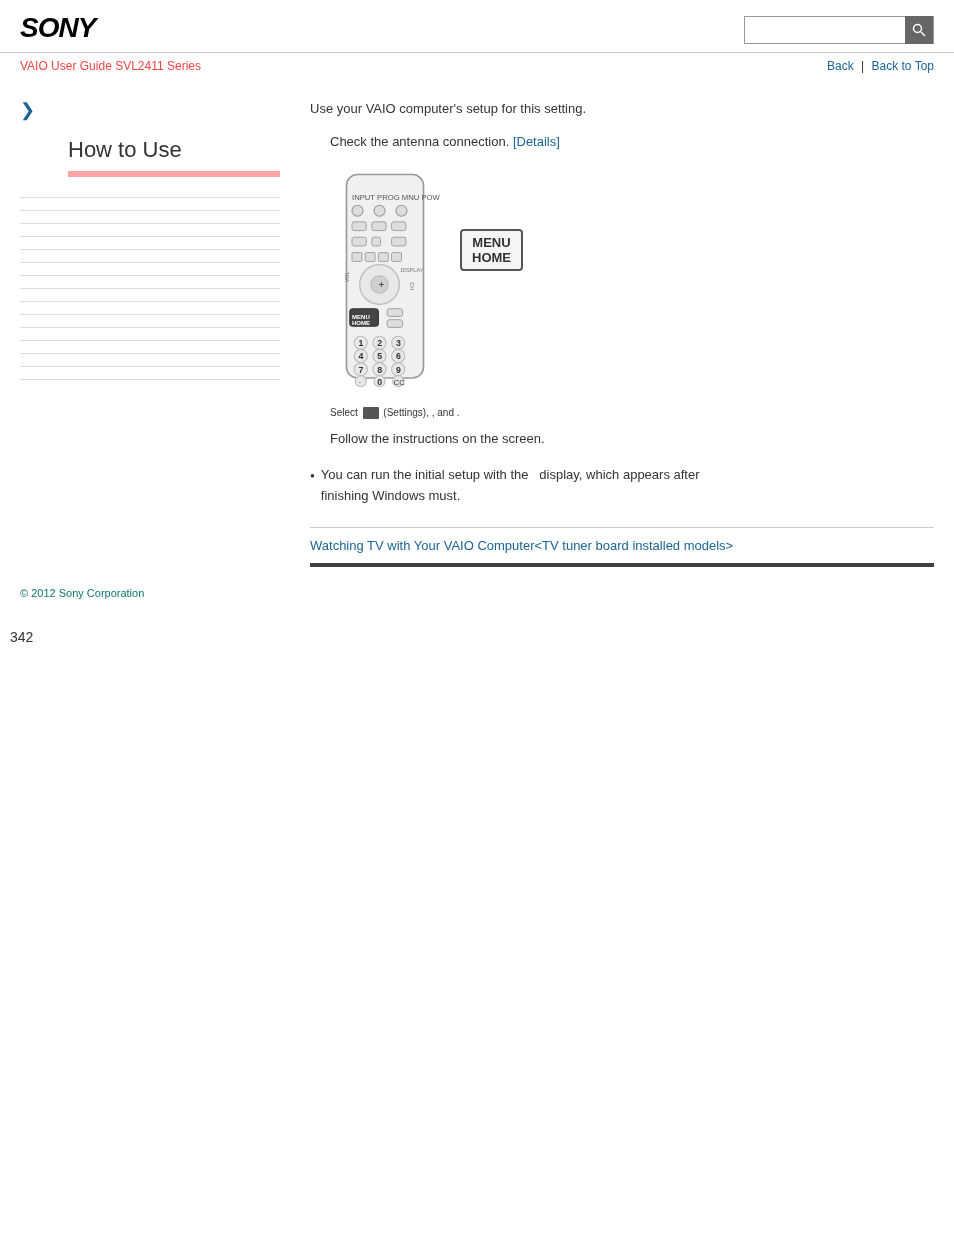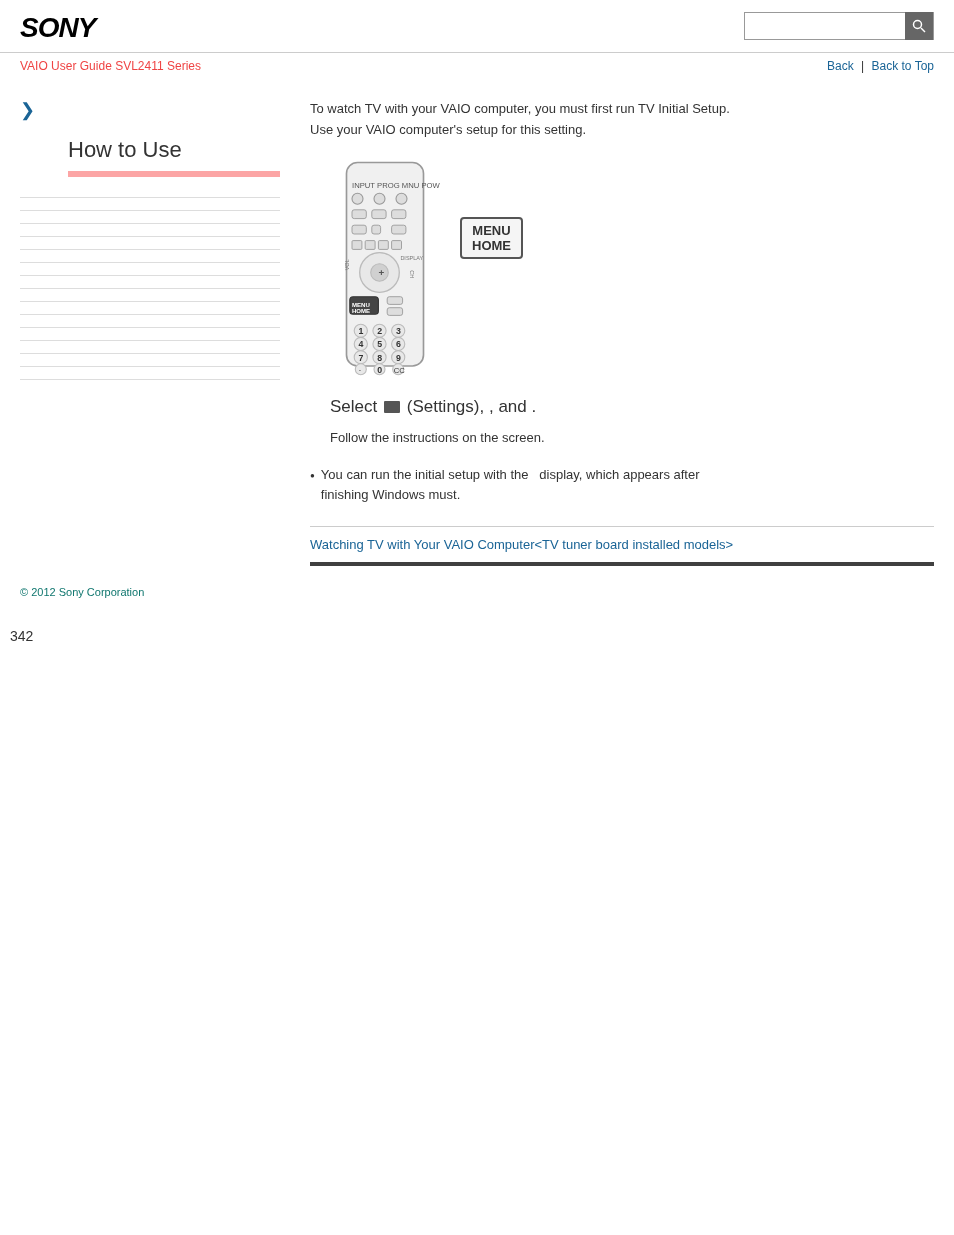--- a/index.html
+++ b/index.html
@@ -8,21 +8,21 @@
       font-size: 13px;
       color: #333;
       background: #fff;
       width: 954px;
       min-height: 1235px;
     }
 
     
     #header {
       display: flex;
-      align-items: flex-start;
+      align-items: flex-end;
       justify-content: space-between;
       padding: 12px 20px 8px 20px;
       border-bottom: 1px solid #ccc;
     }
     #sony-logo {
       font-size: 28px;
       font-weight: 900;
       letter-spacing: -1px;
       color: #000;
       font-style: italic;
@@ -159,21 +159,21 @@
       font-size: 13px;
       font-weight: bold;
       color: #333;
       text-align: center;
       background: #f5f5f5;
     }
 
     .step-select {
       margin-left: 20px;
       margin-bottom: 8px;
-      font-size: 17px;
+      font-size: 10px;
       line-height: 1.6;
     }
 
     .note-section {
       margin: 16px 0;
       padding: 0;
     }
     .note-item {
       display: flex;
       align-items: flex-start;
@@ -257,24 +257,27 @@
     <div class="sidebar-item"></div>
     <div class="sidebar-item"></div>
     <div class="sidebar-item"></div>
     <div class="sidebar-item"></div>
     <div class="sidebar-item"></div>
   </div>
 
   <div id="content">
 
     <div id="intro-text">
-      <div>To watch TV with your VAIO computer, you must first run TV Initial Setup.</div>
       <div>Use your VAIO computer's setup for this setting.</div>
     </div>
 
+    <div class="step-item">
+      <span>Check the antenna connection.</span>
+      <a href="#" class="details-link">[Details]</a>
+    </div>
 
 
     <div id="remote-container">
       <svg id="remote-svg" viewBox="0 0 100 200" xmlns="http://www.w3.org/2000/svg">
 
         <rect x="15" y="5" width="70" height="185" rx="10" ry="10" fill="#f0f0f0" stroke="#999" stroke-width="1.5"></rect>
 
         <text x="20" y="28" font-size="7" fill="#555" font-family="Arial">INPUT  PROG MNU  POWER</text>
         <circle cx="25" cy="38" r="5" fill="#ddd" stroke="#999" stroke-width="1"></circle>
         <circle cx="45" cy="38" r="5" fill="#ddd" stroke="#999" stroke-width="1"></circle>

